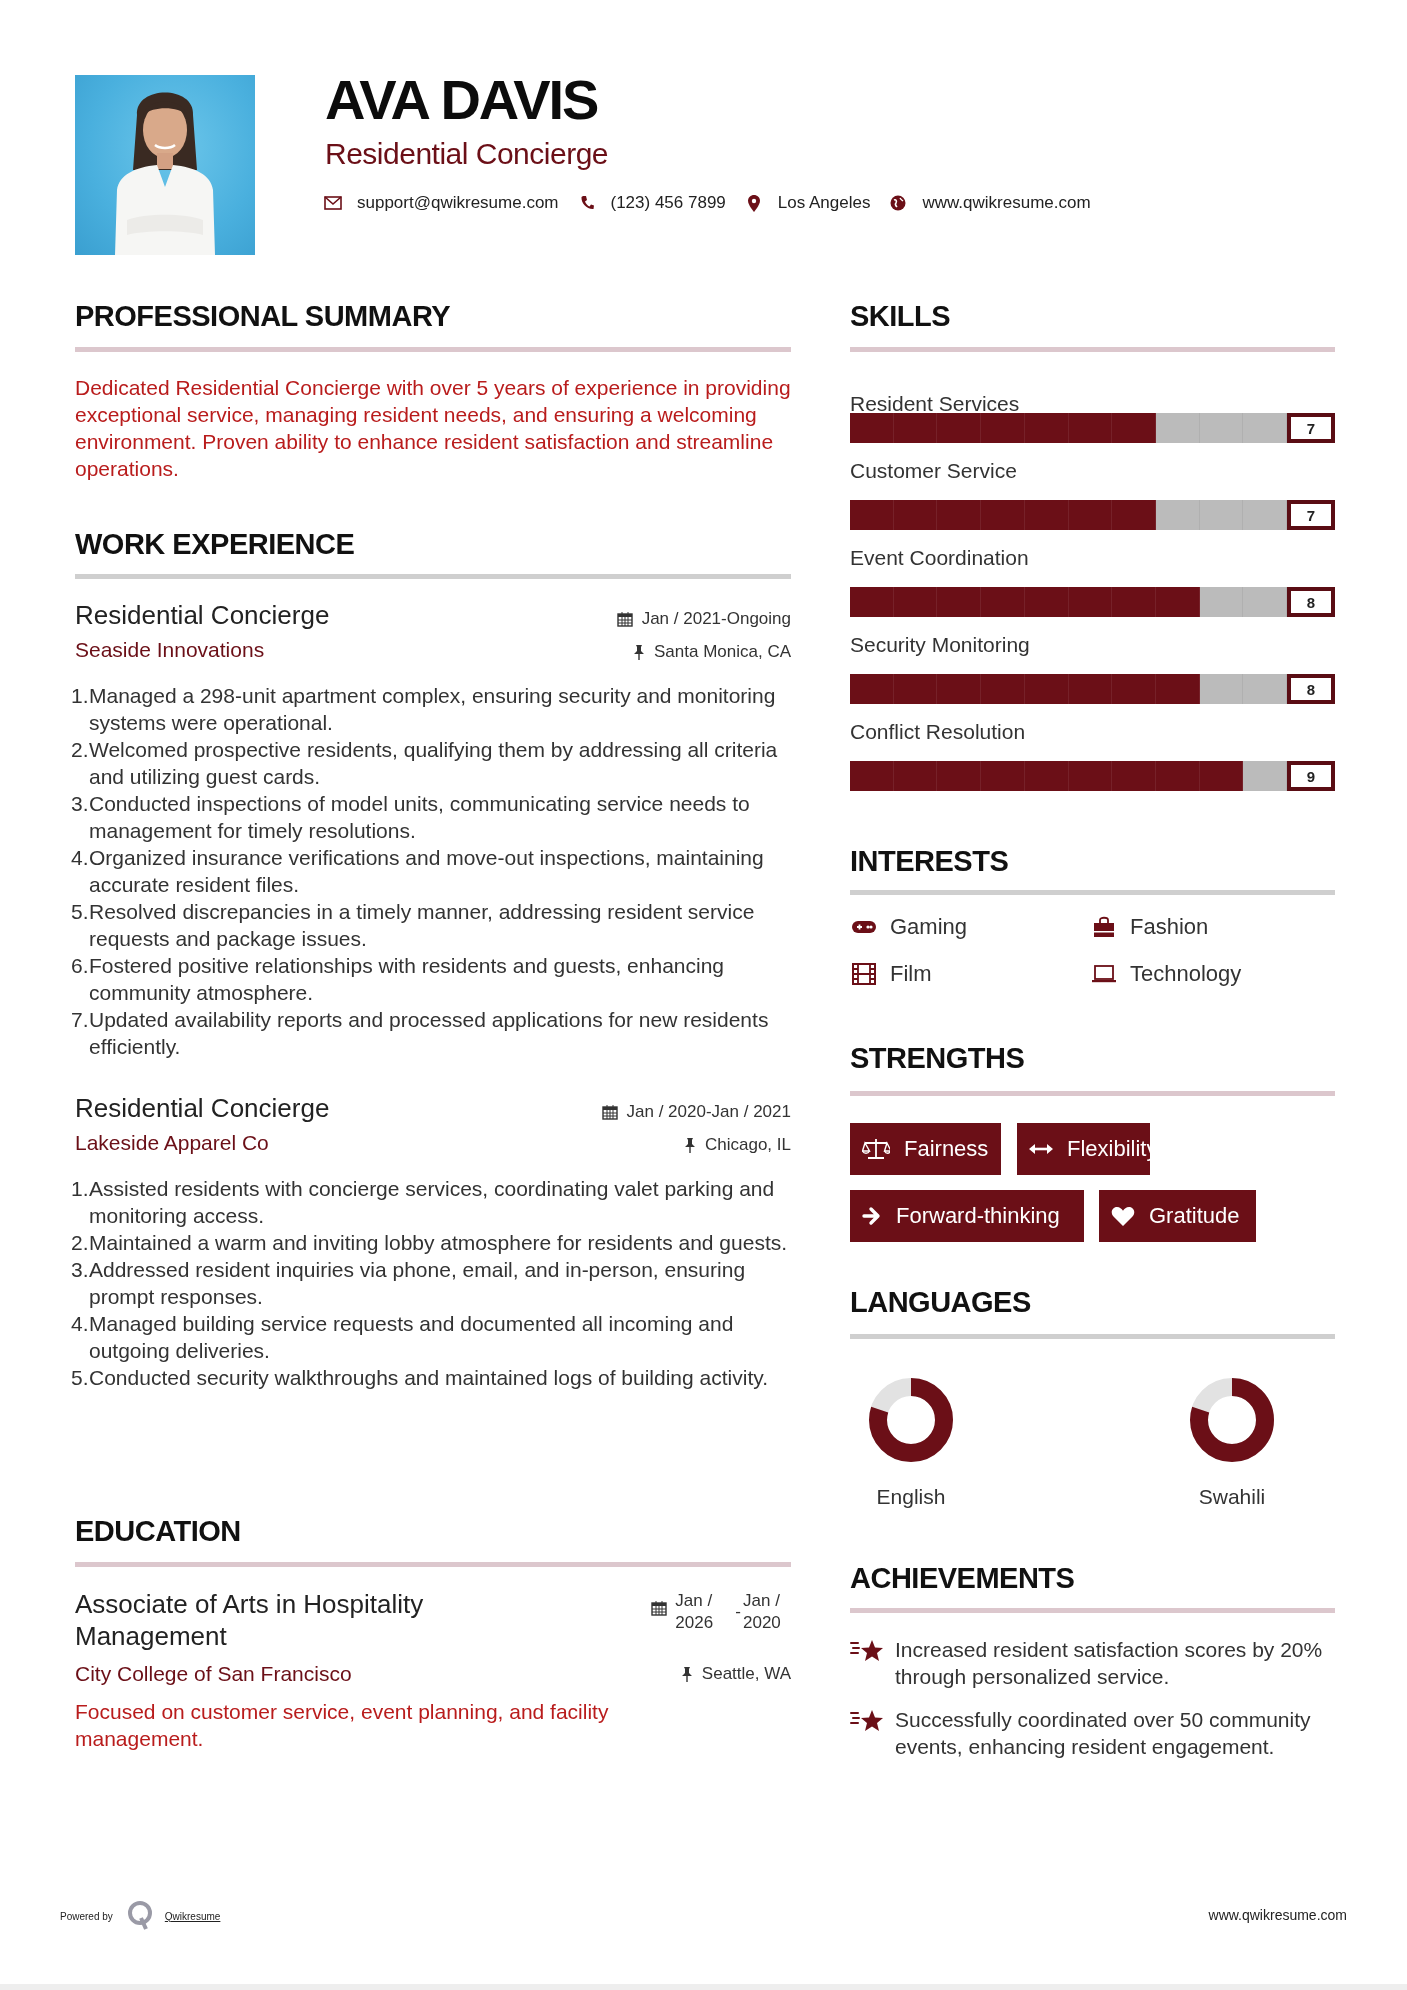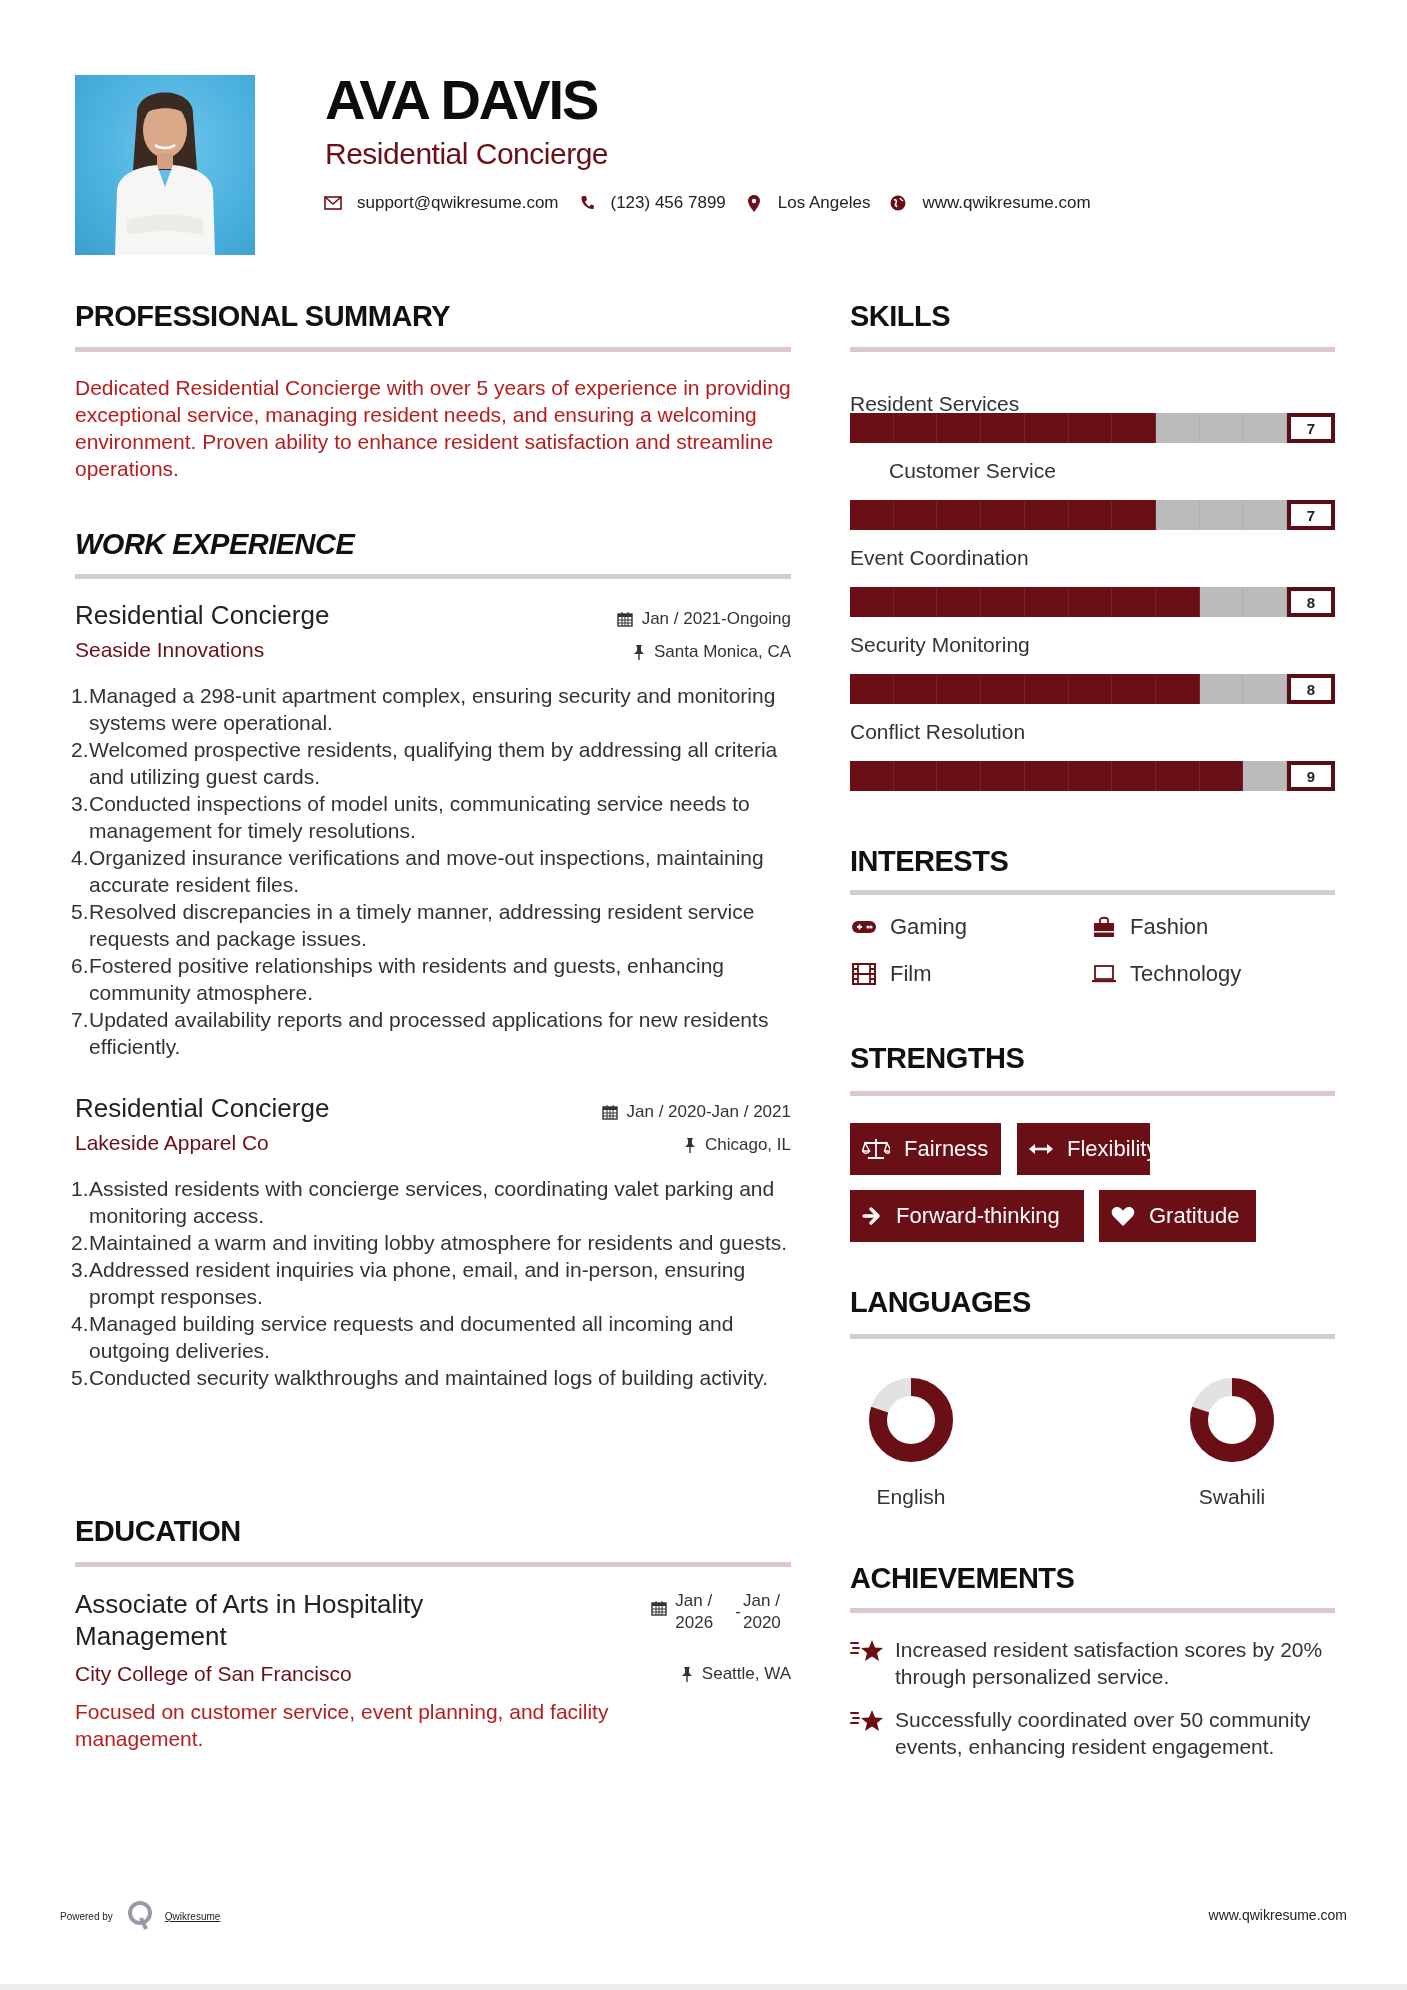--- a/index.html
+++ b/index.html
@@ -124,21 +124,21 @@
           </svg>
       </span>
       <span>www.qwikresume.com</span>
     </div>
   </div>
 
   <div class="sec-title" style="left:75px; top:300px;">PROFESSIONAL SUMMARY</div>
   <div class="sec-rule" style="left:75px; top:347px; width:716px;"></div>
   <div class="lcol summary" style="top:374px;">Dedicated Residential Concierge with over 5 years of experience in providing exceptional service, managing resident needs, and ensuring a welcoming environment. Proven ability to enhance resident satisfaction and streamline operations.</div>
 
-  <div class="sec-title" style="left:75px; top:528px;font-style:italic;">WORK EXPERIENCE</div>
+  <div class="sec-title" style="left:75px; top:528px;">WORK EXPERIENCE</div>
   <div class="sec-rule grey" style="left:75px; top:574px; width:716px;"></div>
 
   <div class="lcol" style="top:600px; height:460px;">
     <div class="job-title" style="position:absolute; top:0;">Residential Concierge</div>
     <div class="meta" style="top:9px;">
       <span class="mi">
         <svg width="16" height="16" viewBox="0 0 16 16">
             <rect x="1" y="3" width="14" height="12" fill="none" stroke="#333" stroke-width="1.4"></rect>
             <rect x="1" y="3" width="14" height="3" fill="#333"></rect>
             <path d="M5 1 V4 M11 1 V4 M1 9 H15 M1 12 H15 M5 6 V15 M8 6 V15 M11 6 V15" stroke="#333" stroke-width="1"></path>
@@ -285,21 +285,21 @@
         <div class="seg on"></div>
         <div class="seg on"></div>
         <div class="seg on"></div>
         <div class="seg on"></div>
         <div class="seg off"></div>
         <div class="seg off"></div>
         <div class="seg off"></div>
       <div class="score">7</div>
     </div>
 
-    <div class="skill-label" style="position:absolute; top:87px;margin-left:39px;">Customer Service</div>
+    <div class="skill-label" style="position:absolute; top:87px;">Customer Service</div>
     <div class="skill-bar" style="top:128px;">
       <div class="seg on"></div>
         <div class="seg on"></div>
         <div class="seg on"></div>
         <div class="seg on"></div>
         <div class="seg on"></div>
         <div class="seg on"></div>
         <div class="seg on"></div>
         <div class="seg off"></div>
         <div class="seg off"></div>

